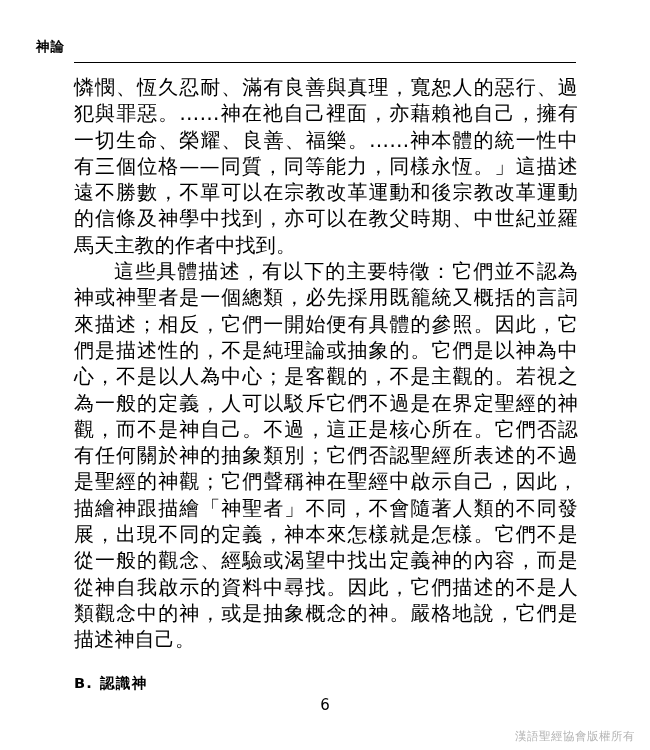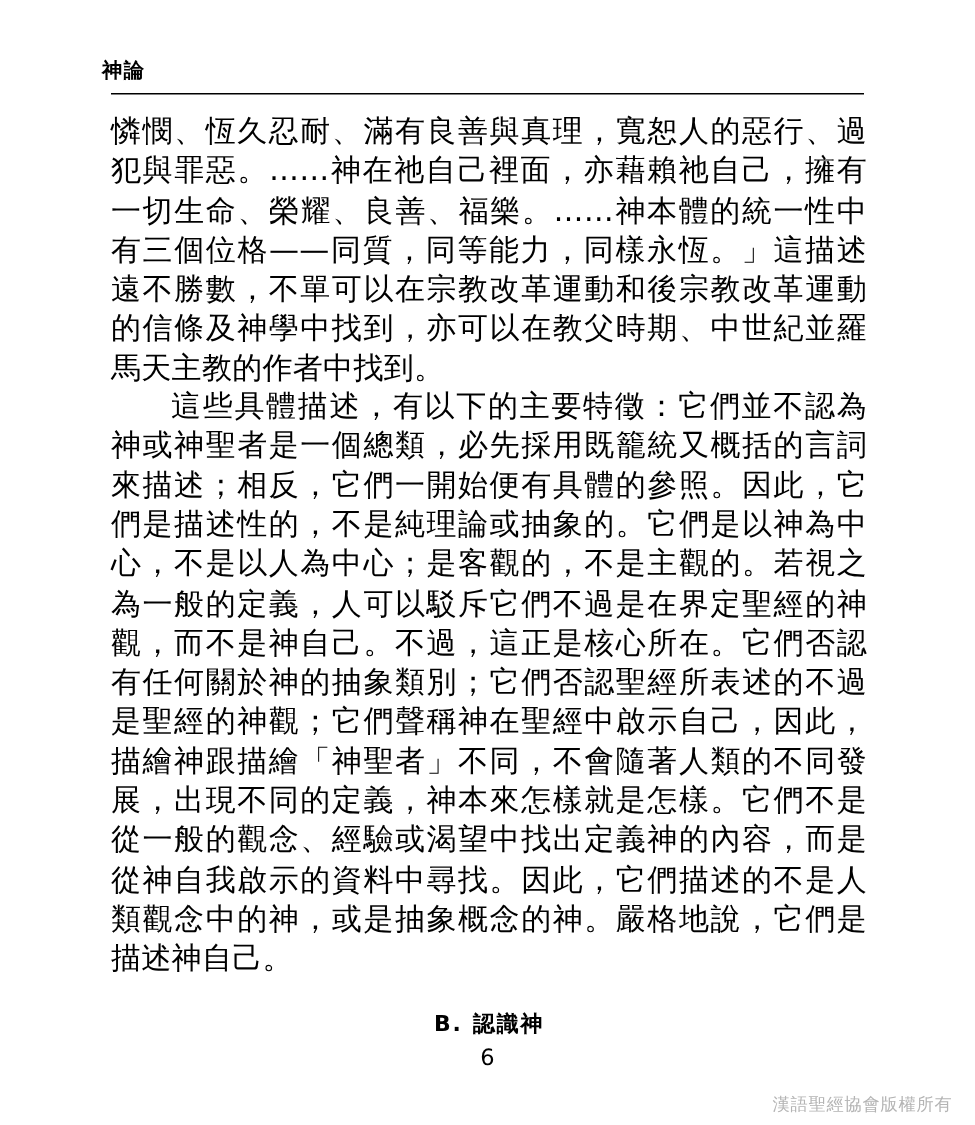--- a/index.html
+++ b/index.html
@@ -20,21 +20,21 @@
     width: 650px;
     height: 750px;
     box-sizing: border-box;
     padding: 38px 74px 0 74px;
   }
   .running-head {
     font-size: 13.5px;
     font-weight: bold;
     letter-spacing: 1px;
     color: #000;
-    margin: 0 0 6px 68px;
+    margin: 0 0 6px 36px;
     position: absolute;
     top: 38px;
     left: 0;
   }
   .rule {
     position: absolute;
     top: 62px;
     left: 74px;
     width: 502px;
     height: 1px;
@@ -50,29 +50,27 @@
     margin: 0;
     font-size: 20px;
     line-height: 26.3px;
     text-align: justify;
     text-justify: inter-ideograph;
     letter-spacing: 0.2px;
     color: #000;
   }
   p.indent {
     text-indent: 2em;
-    font-family: Liberation Serif, serif;
   }
   .section-head {
     margin: 17px 0 16px 0;
     font-size: 14.6px;
     line-height: 26.3px;
     font-weight: bold;
     letter-spacing: 1.2px;
-    text-align: center;
   }
   .section-head .label {
     font-weight: bold;
     margin-right: 7px;
   }
   .page-number {
     position: absolute;
     bottom: 36px;
     left: 0;
     width: 650px;

